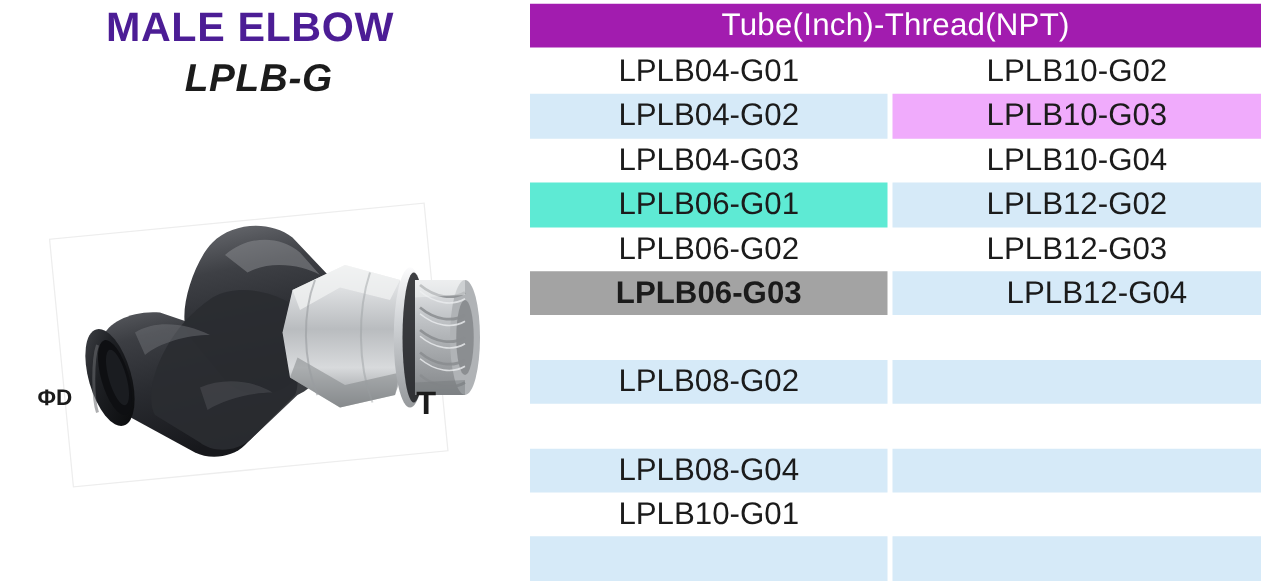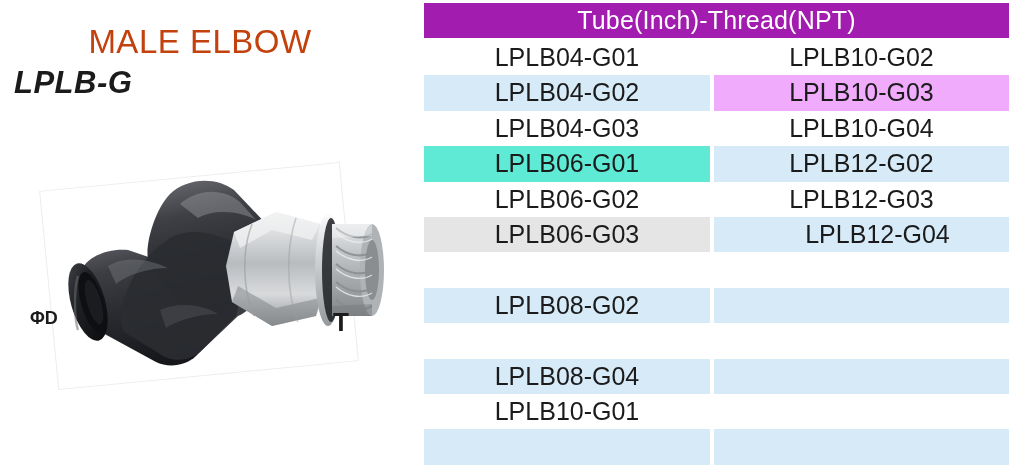--- a/index.html
+++ b/index.html
@@ -32,34 +32,33 @@
   }
 
   #title-block {
     position: absolute;
     left: 0;
     top: 2px;
     width: 400px;
   }
   #product-title {
     font-size: 33px;
-    font-weight: normal;
-    color: #c2410c;
+    font-weight: bold;
+    color: #4c1d95;
     text-align: center;
     letter-spacing: 0.5px;
     line-height: 40px;
     white-space: nowrap;
-    margin-top: 20px;
   }
   #product-code {
     font-size: 31px;
     font-weight: bold;
     font-style: italic;
     color: #1b1b1b;
-    text-align: left;
+    text-align: center;
     padding-left: 14px;
     line-height: 42px;
     letter-spacing: 0.5px;
     white-space: nowrap;
   }
 
   
   #photo-backdrop {
     position: absolute;
     left: 48px;
@@ -317,21 +316,21 @@
         </div>
         <div class="table-row striped">
           <div class="cell col-left" style="background: #5eead4;">LPLB06-G01</div>
           <div class="cell col-right" style="background: rgb(214, 234, 248);">LPLB12-G02</div>
         </div>
         <div class="table-row">
           <div class="cell col-left">LPLB06-G02</div>
           <div class="cell col-right">LPLB12-G03</div>
         </div>
         <div class="table-row striped">
-          <div class="cell col-left" style="background: #e5e5e5;">LPLB06-G03</div>
+          <div class="cell col-left" style="background: #a3a3a3; font-weight: bold;">LPLB06-G03</div>
           <div class="cell col-right" style="background: rgb(214, 234, 248); padding-left: 16px;">LPLB12-G04</div>
         </div>
         <div class="table-row">
           <div class="cell col-right"></div>
         </div>
         <div class="table-row striped">
           <div class="cell col-left" style="background: rgb(214, 234, 248);">LPLB08-G02</div>
           <div class="cell col-right" style="background: rgb(214, 234, 248);"></div>
         </div>
         <div class="table-row">

